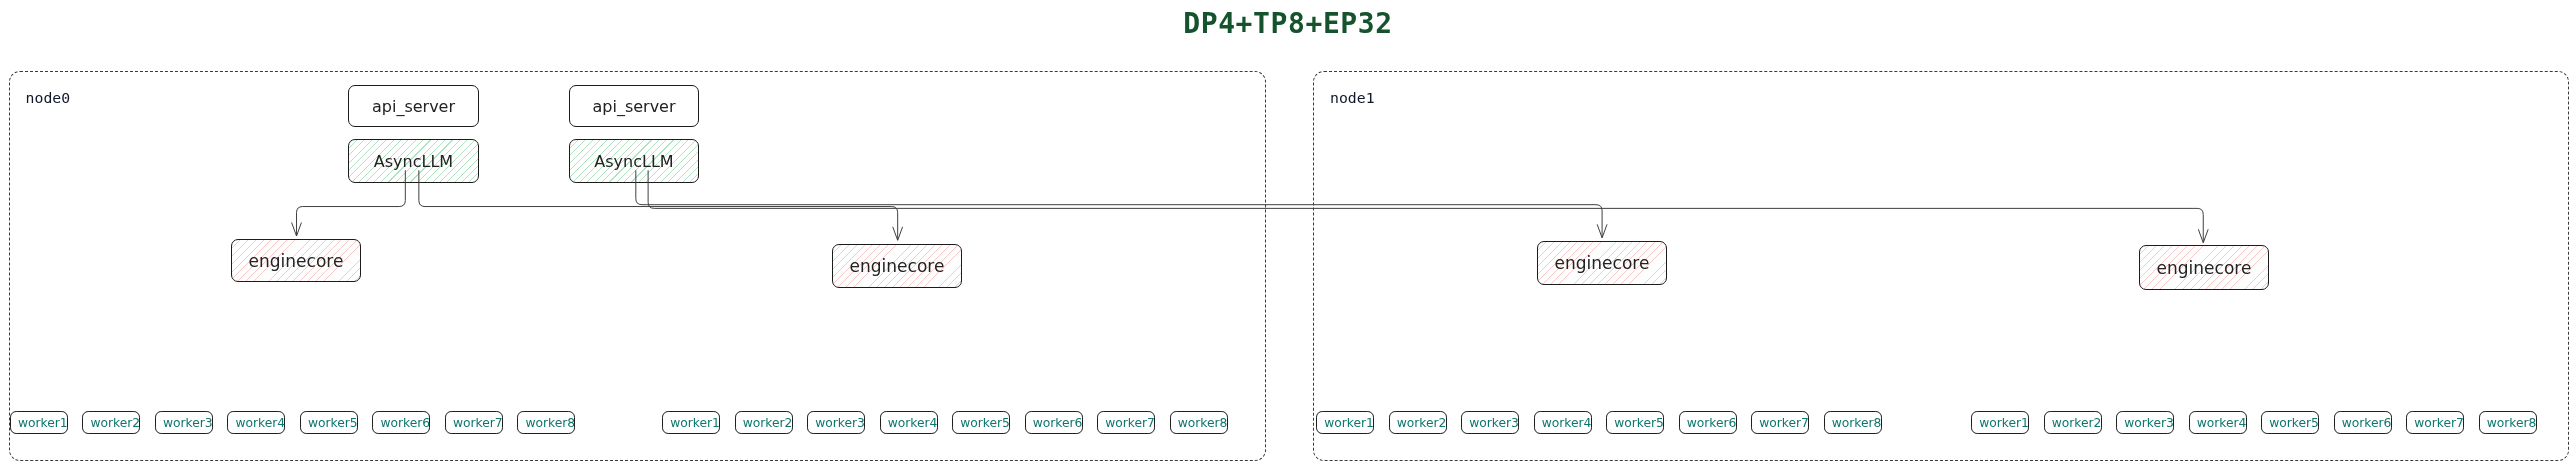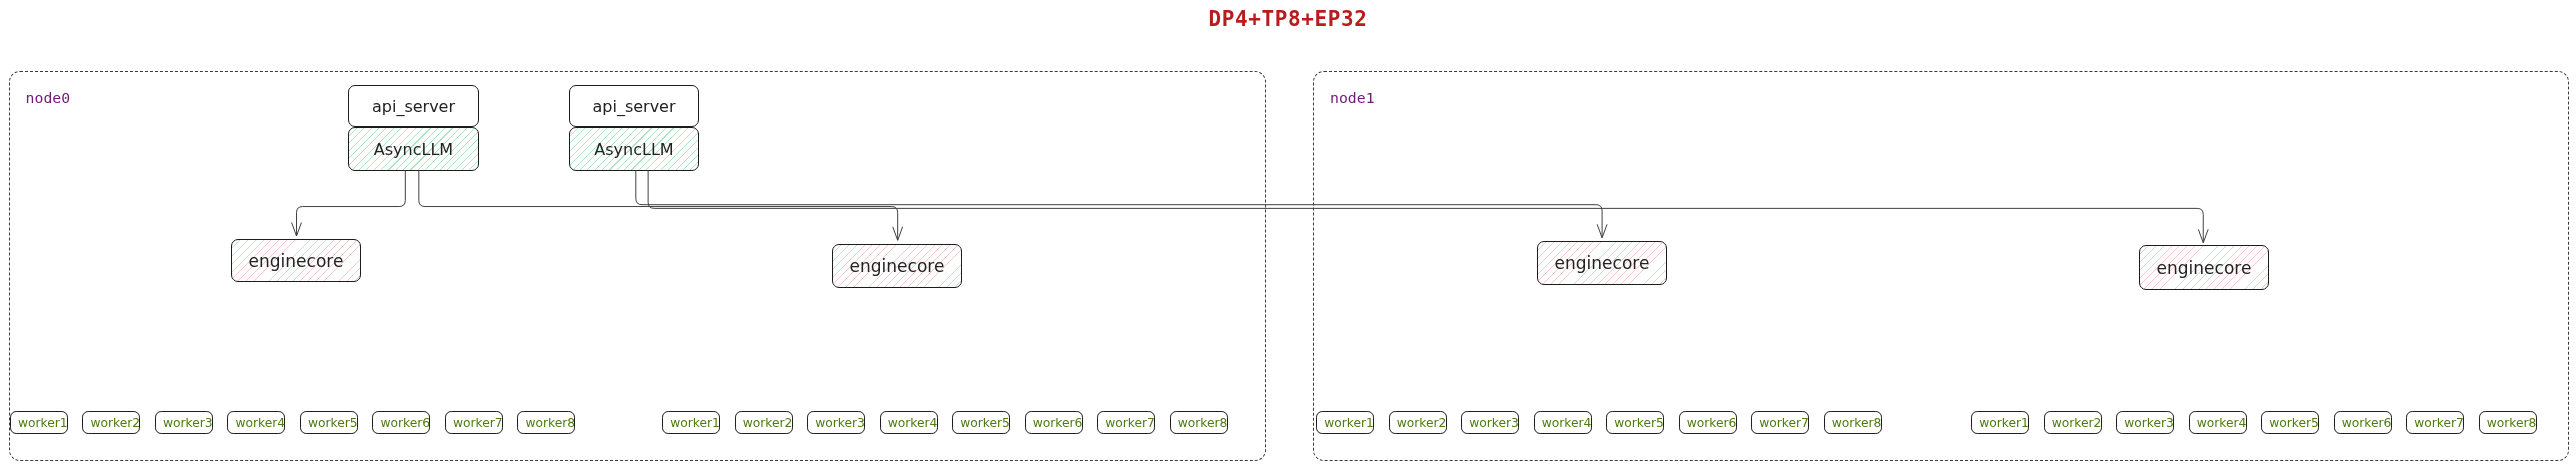--- a/index.html
+++ b/index.html
@@ -8,52 +8,53 @@
     width:2576px;height:469px;
     overflow:hidden;
     font-family:"DejaVu Sans", sans-serif;
     color:#1c1c1c;
   }
   .diagram-title{
     position:absolute;left:0;right:0;top:7.4px;
     text-align:center;
     font-family:"DejaVu Sans Mono", monospace;
     font-weight:bold;
-    font-size:21px;
+    font-size:28px;
     letter-spacing:0.6px;
-    color:#b91c1c;
+    color:#14532d;
   }
   .node{
     position:absolute;
     border:1.2px dashed #3a3a3a;
     border-radius:11px;
     background:transparent;
   }
   .node-label{
     position:absolute;left:16px;top:17px;
     font-family:"DejaVu Sans Mono", monospace;
     font-size:14.8px;
-    color:#701a75;
+    color:#0f172a;
   }
   .box{
     position:absolute;
     box-sizing:border-box;
     border:1.5px solid #1c1c1c;
     border-radius:7px;
     display:flex;align-items:center;justify-content:center;
     font-size:16px;
     color:#222;
     background:#ffffff;
   }
   .hatch-green{
     background:
       repeating-linear-gradient(135deg,
         rgba(120,210,150,0.60) 0px, rgba(120,210,150,0.60) 0.8px,
         transparent 0.8px, transparent 5.2px),
       #fefffe;
+    margin-top: 12px;
   }
   .hatch-pink{
     background:
       repeating-linear-gradient(135deg,
         rgba(238,150,148,0.50) 0px, rgba(238,150,148,0.50) 0.7px,
         transparent 0.7px, transparent 5.5px),
       #fffefe;
   }
   .enginecore-box{font-size:17px;}
   .worker-row{
@@ -63,21 +64,21 @@
     gap:14.5px;
   }
   .worker{
     box-sizing:border-box;
     width:58px;height:23.4px;
     border:1.4px solid #1f1f1f;
     border-radius:6.2px;
     background:#ffffff;
     display:flex;align-items:center;justify-content:center;
     font-size:12.3px;
-    color:#4d7c0f;
+    color:#0f766e;
     flex:0 0 auto;
     padding-left:8px;
   }
   svg.edges{position:absolute;left:0;top:0;pointer-events:none;}
   svg.edges path{fill:none;stroke:#3c3c3c;stroke-width:1.6;}
 </style>
 </head>
 <body>
 
 <div class="diagram-title">DP4+TP8+EP32</div>

